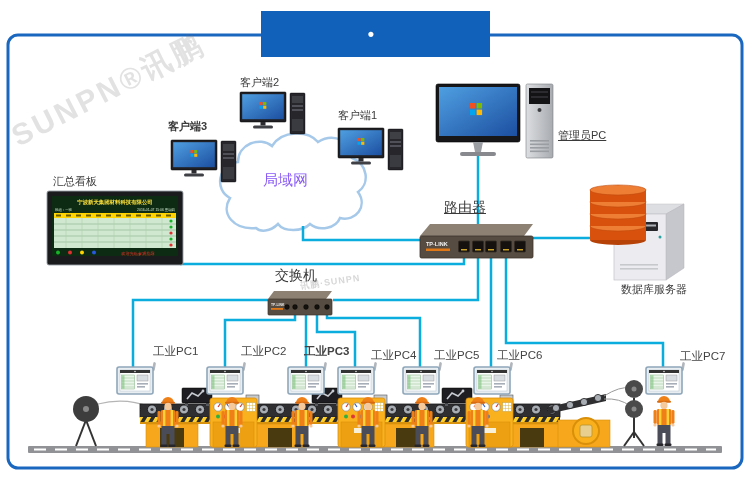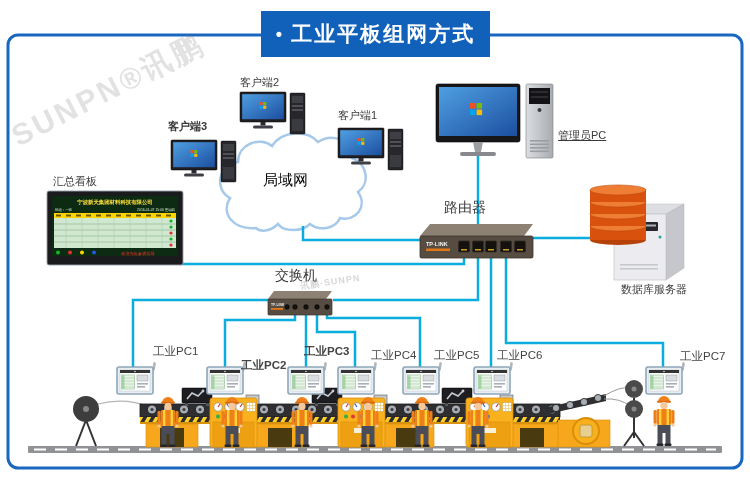--- a/index.html
+++ b/index.html
@@ -3,21 +3,21 @@
 <meta charset="utf-8">
 <style>
   html,body{margin:0;padding:0;background:#fff;}
   #stage{position:relative;width:750px;height:481px;background:#fff;overflow:hidden;
          font-family:"Liberation Sans","DejaVu Sans",sans-serif;}
   #art{position:absolute;left:0;top:0;}
   .lbl{position:absolute;color:#3a3a3a;white-space:nowrap;line-height:1;}
   .lbl-13{font-size:11px;}
   .lbl-14{font-size:14px;}
   .lbl-11{font-size:11.5px;color:#444;}
-  .lan-lbl{font-size:15px;color:#000000;}
+  .lan-lbl{font-size:15px;color:#8b5cf6;}
   #banner{position:absolute;left:261px;top:11px;width:229px;height:46px;
           background:#1161bb;color:#fff;display:flex;align-items:center;justify-content:center;
           font-size:21px;font-weight:bold;letter-spacing:2px;}
   #banner .bullet{font-size:18px;margin-right:9px;letter-spacing:0;}
   .wm{position:absolute;color:rgba(110,110,110,0.20);font-weight:bold;pointer-events:none;}
   #wm1{left:14px;top:118px;font-size:30px;letter-spacing:3px;transform:rotate(-27deg);transform-origin:left center;}
   #wm2{left:300px;top:276px;font-size:9px;letter-spacing:1px;transform:rotate(-8deg);color:rgba(110,110,110,0.28);}
 </style>
 </head>
 <body>
@@ -335,33 +335,32 @@
   <use href="#ipc" x="403" y="367"></use>
   <use href="#ipc" x="474" y="367"></use>
   <use href="#ipc" x="646" y="367"></use>
 </svg>
 
 <div class="wm" id="wm1">SUNPN®讯鹏</div>
 <div class="wm" id="wm2">讯鹏·SUNPN</div>
 
 <div id="banner">
   <span class="bullet">•</span>
-  <span>工业平板组网方式</span>
 </div>
 
 <div class="lbl lbl-13" style="left:240px;top:77px;">客户端2</div>
 <div class="lbl lbl-13" style="left:168px;top:121px;font-weight:bold;">客户端3</div>
 <div class="lbl lbl-13" style="left:338px;top:110px;">客户端1</div>
 <div class="lbl lbl-13" style="left:558px;top:130px;text-decoration:underline;">管理员PC</div>
 <div class="lbl lan-lbl" style="left:263px;top:172px;">局域网</div>
 <div class="lbl lbl-13" style="left:53px;top:176px;">汇总看板</div>
-<div class="lbl lbl-14" style="left:444px;top:200px;">路由器</div>
+<div class="lbl lbl-14" style="left:444px;top:200px;text-decoration:underline;">路由器</div>
 <div class="lbl lbl-14" style="left:275px;top:268px;">交换机</div>
 <div class="lbl lbl-13" style="left:601px;top:284px;margin-left:20px;">数据库服务器</div>
 <div class="lbl lbl-11" style="left:153px;top:346px;text-align:center;">工业PC1</div>
-<div class="lbl lbl-11" style="left:241px;top:360px;font-weight:bold;">工业PC2</div>
+<div class="lbl lbl-11" style="left:241px;top:346px;">工业PC2</div>
 <div class="lbl lbl-11" style="left:304px;top:346px;font-weight:bold;">工业PC3</div>
 <div class="lbl lbl-11" style="left:371px;top:350px;text-align:center;">工业PC4</div>
 <div class="lbl lbl-11" style="left:434px;top:350px;">工业PC5</div>
 <div class="lbl lbl-11" style="left:497px;top:350px;">工业PC6</div>
 <div class="lbl lbl-11" style="left:680px;top:351px;">工业PC7</div>
 
 </div>
 
 </body></html>

